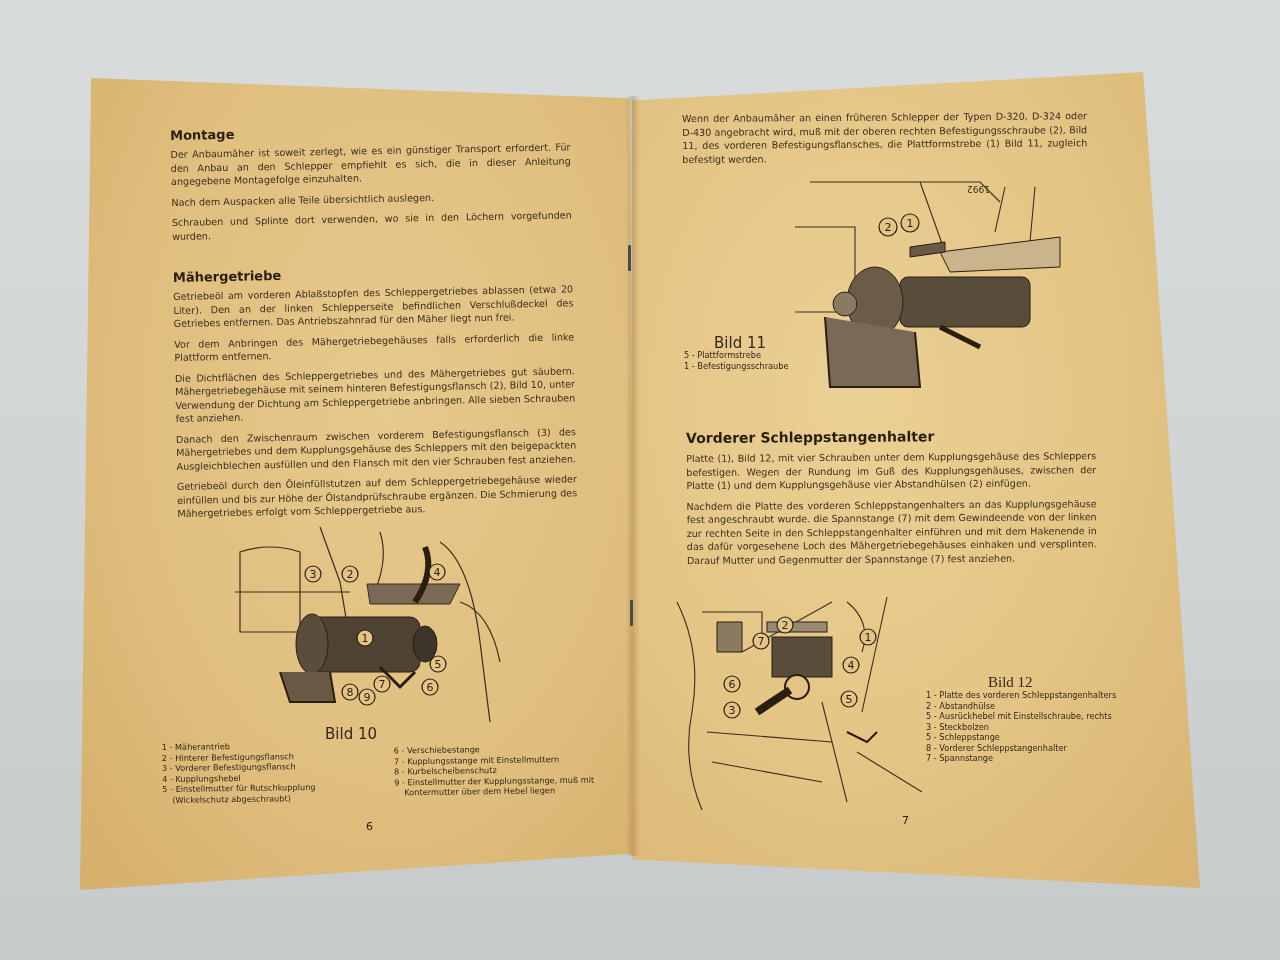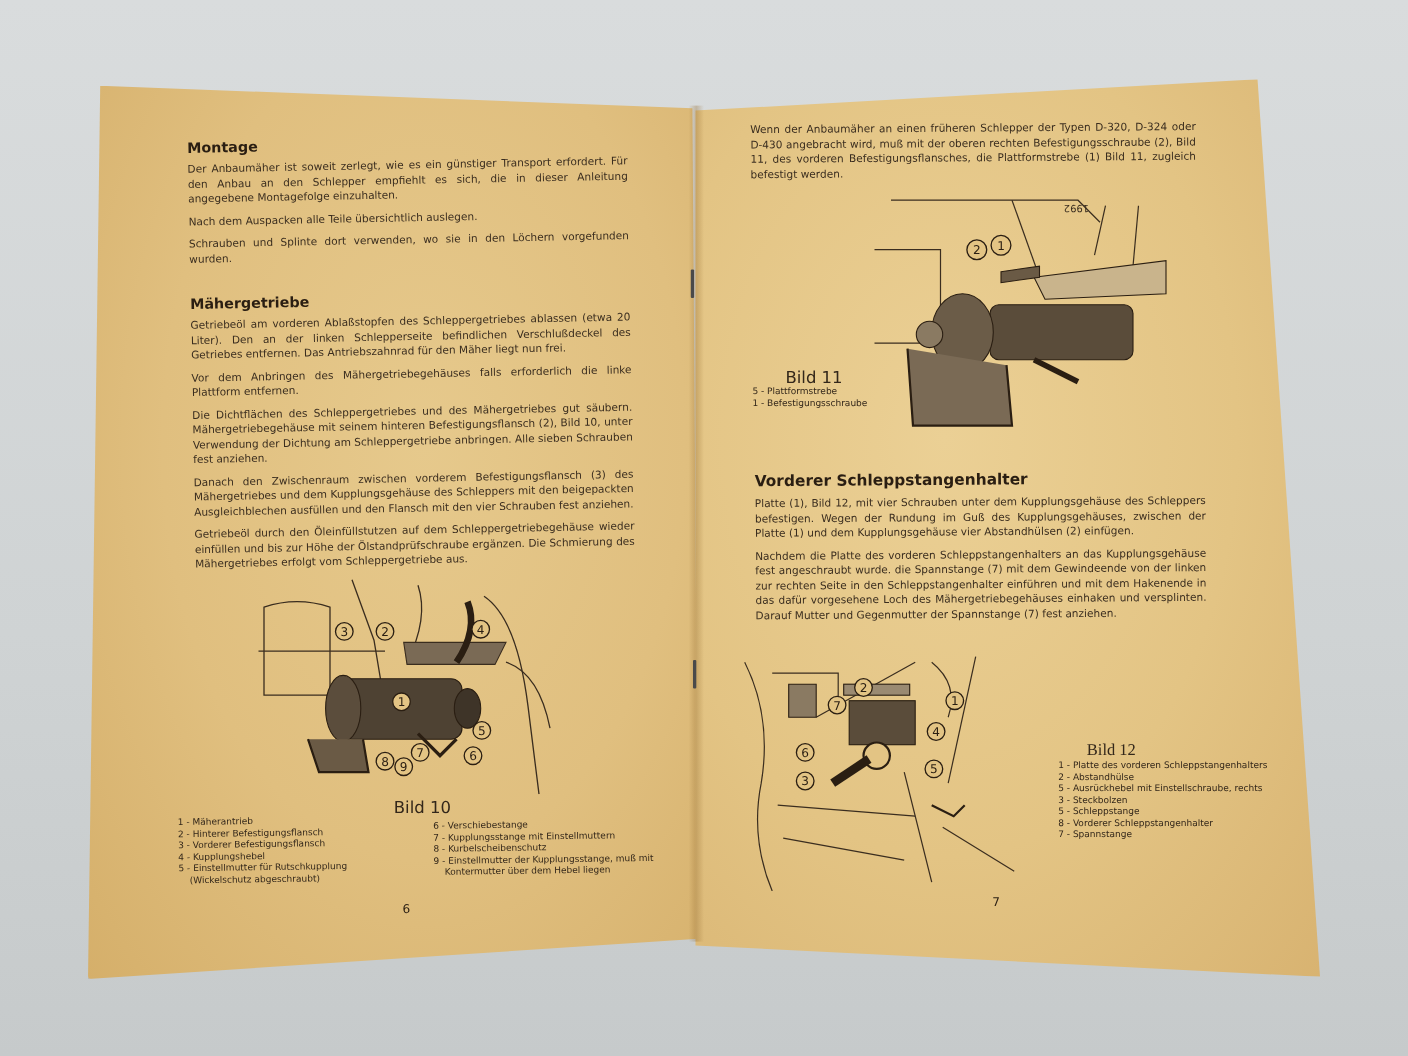--- a/index.html
+++ b/index.html
@@ -108,21 +108,21 @@
       <circle cx="152" cy="162" r="8"></circle>
         <text x="152" y="166" stroke="none" fill="#2a1e12">7</text>
       <circle cx="120" cy="170" r="8"></circle>
         <text x="120" y="174" stroke="none" fill="#2a1e12">8</text>
       <circle cx="137" cy="175" r="8"></circle>
         <text x="137" y="179" stroke="none" fill="#2a1e12">9</text>
     </g>
   </svg>
 </div>
 
-<div class="text-block" style="left:358px; top:724px;">
+<div class="text-block" style="left:325px; top:724px;">
   <span class="caption-title">Bild 10</span>
 </div>
 <div class="text-block legend" style="left:162px; top:741px; transform:rotate(-0.8deg);">
   <div>1 - Mäherantrieb</div>
   <div>2 - Hinterer Befestigungsflansch</div>
   <div>3 - Vorderer Befestigungsflansch</div>
   <div>4 - Kupplungshebel</div>
   <div>5 - Einstellmutter für Rutschkupplung</div>
   <div style="padding-left:10px">(Wickelschutz abgeschraubt)</div>
 </div>
@@ -214,21 +214,21 @@
         <text x="60" y="96" stroke="none" fill="#2a1e12">6</text>
       <circle cx="89" cy="49" r="8"></circle>
         <text x="89" y="53" stroke="none" fill="#2a1e12">7</text>
     </g>
   </svg>
 </div>
 
 <div class="text-block" style="left:988px; top:673px;font-family:Liberation Serif, serif;">
   <span class="caption-title">Bild 12</span>
 </div>
-<div class="text-block legend" style="left:926px; top:690px;margin-left:36px;">
+<div class="text-block legend" style="left:926px; top:690px;">
   <div>1 - Platte des vorderen Schleppstangenhalters</div>
   <div>2 - Abstandhülse</div>
   <div>5 - Ausrückhebel mit Einstellschraube, rechts</div>
   <div>3 - Steckbolzen</div>
   <div>5 - Schleppstange</div>
   <div>8 - Vorderer Schleppstangenhalter</div>
   <div>7 - Spannstange</div>
 </div>
 <div class="pagenum" style="left:902px; top:814px;">7</div>
 

